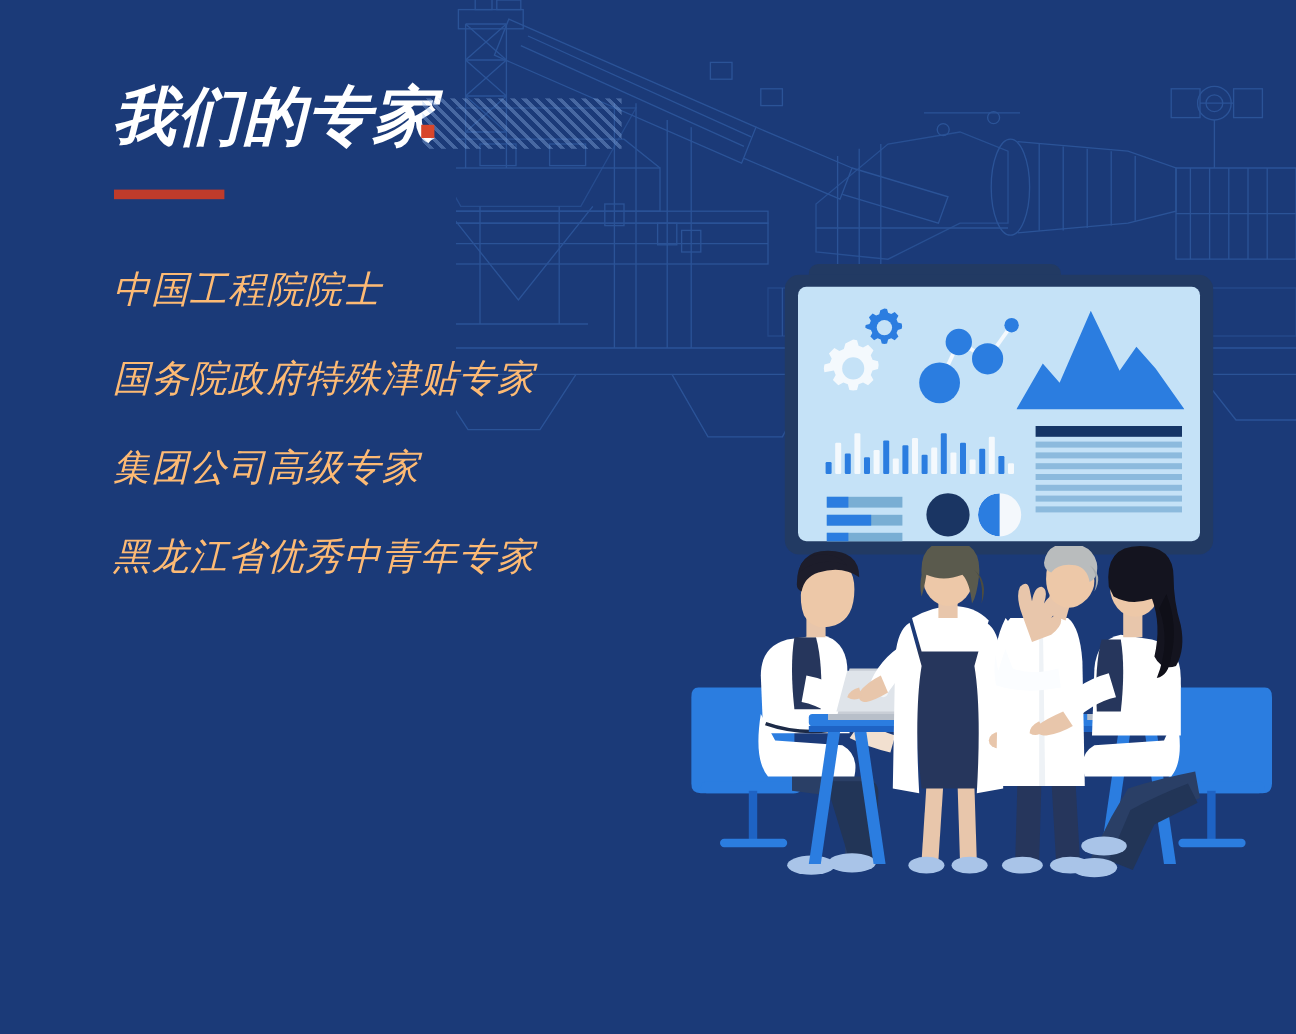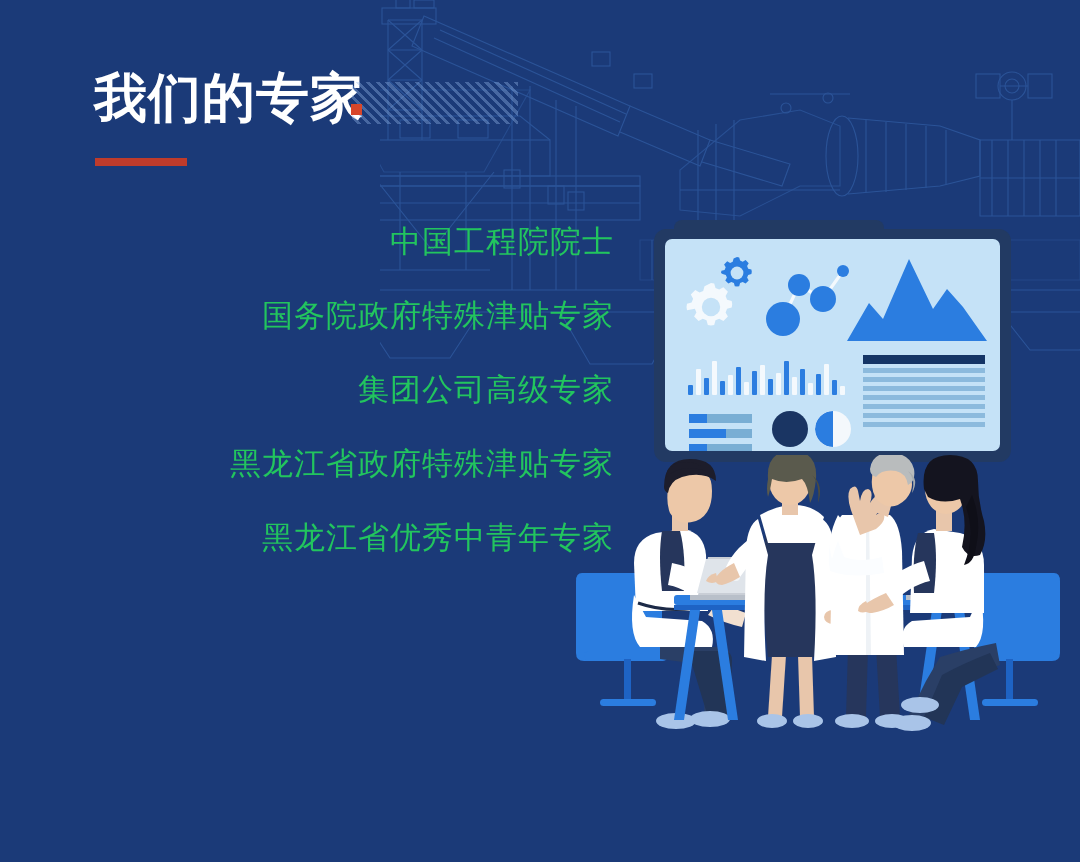--- a/index.html
+++ b/index.html
@@ -9,20 +9,21 @@
   }
   body {
     font-family: "Liberation Sans", "DejaVu Sans", sans-serif;
   }
   #poster {
     position: relative;
     width: 1080px;
     height: 862px;
     background: #1b3a78;
     overflow: hidden;
+    font-style: italic;
   }
 
   
   .blueprint {
     position: absolute;
     top: -10px;
     left: 380px;
     width: 720px;
     height: 430px;
     opacity: 0.55;
@@ -87,25 +88,24 @@
     left: 94px;
     top: 205px;
     margin: 0;
     padding: 0;
     list-style: none;
     width: 520px;
   }
   .cred-list li {
     font-size: 31px;
     line-height: 74px;
-    color: #22c55e;
+    color: #fdba74;
     white-space: nowrap;
     letter-spacing: 1px;
     font-weight: 400;
-    text-align: right;
   }
 
   
   .dashboard {
     position: absolute;
     left: 654px;
     top: 229px;
     width: 357px;
     height: 233px;
   }
@@ -317,21 +317,20 @@
     <h1 class="title">我们的专家</h1>
     <div class="hatch-box"></div>
     <div class="hatch-dot"></div>
     <div class="title-rule"></div>
   </div>
 
   <ul class="cred-list">
     <li>中国工程院院士</li>
     <li>国务院政府特殊津贴专家</li>
     <li>集团公司高级专家</li>
-    <li>黑龙江省政府特殊津贴专家</li>
     <li>黑龙江省优秀中青年专家</li>
   </ul>
 
   <div class="dashboard">
     <div class="dash-tab"></div>
     <div class="dash-frame"></div>
     <div class="dash-screen">
 
       <div class="gear gear-small">
         <svg width="40" height="40" viewBox="0 0 40 40">

